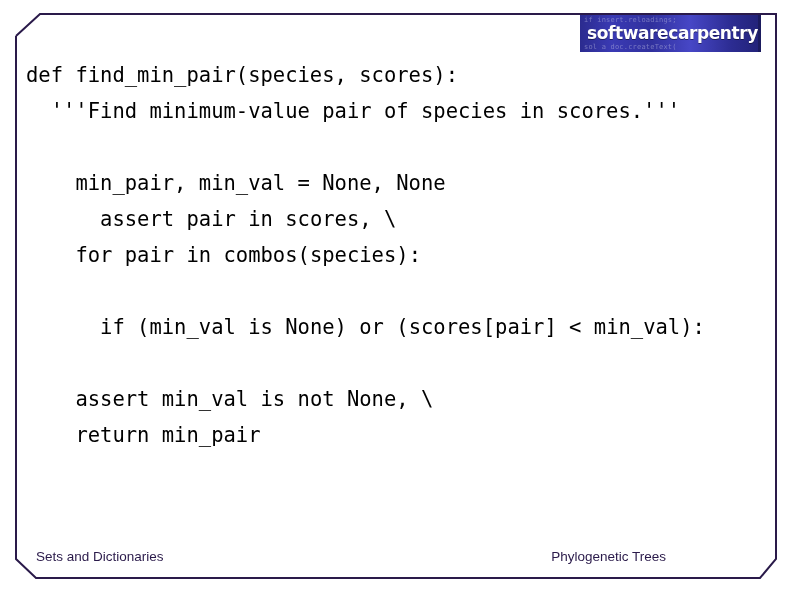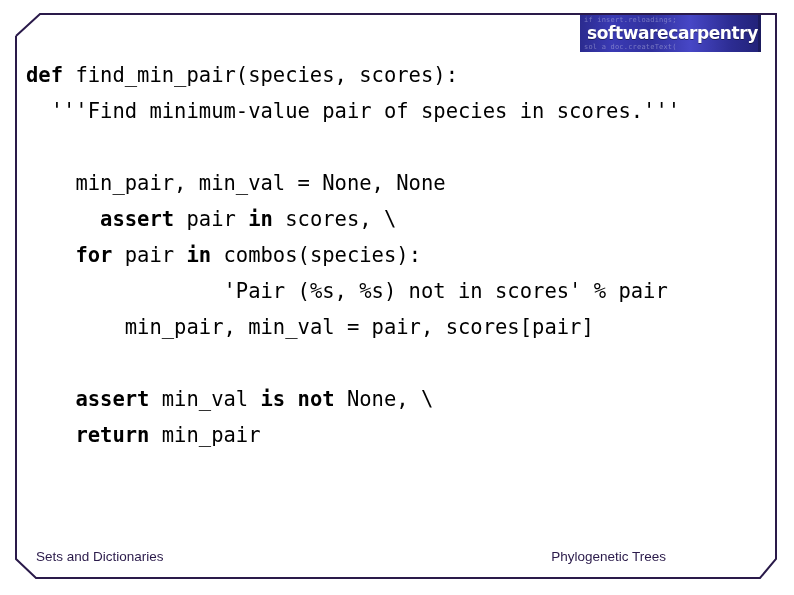--- a/index.html
+++ b/index.html
@@ -98,21 +98,21 @@
     font-size: 20.5px;
     line-height: 36px;
     color: #000000;
     white-space: pre;
     letter-spacing: 0px;
   }
   .code-line.blank {
     height: 36px;
   }
   .kw {
-    font-weight: bold;
+    font-weight: normal;
   }
 
   
   #footer {
     position: absolute;
     left: 0;
     top: 549px;
     width: 694px;
     height: 30px;
   }
@@ -146,22 +146,22 @@
     <div class="ghost ghost-bot">sol a doc.createText(</div>
   </div>
 
   <div id="code">
       <div class="code-line"><span class="kw">def </span><span class="">find_min_pair(species, scores):</span></div>
       <div class="code-line"><span>  </span><span class="">'''Find minimum-value pair of species in scores.'''</span></div>
       <div class="code-line blank"></div>
       <div class="code-line"><span>    </span><span class="">min_pair, min_val = None, None</span></div>
       <div class="code-line"><span>      </span><span class="kw">assert </span><span class="">pair </span><span class="kw">in </span><span class="">scores, \</span></div>
       <div class="code-line"><span>    </span><span class="kw">for </span><span class="">pair </span><span class="kw">in </span><span class="">combos(species):</span></div>
-      <div class="code-line"><span>                </span><span class="">'Pair (%s, %s) not in scores' % pair</span></div>
-      <div class="code-line"><span>        </span><span class="">min_pair, min_val = pair, scores[pair]</span></div>
+      <div class="code-line"><span>                </span></div>
+      <div class="code-line"><span>      </span><span class="kw">if </span><span class="">(min_val </span><span class="kw">is </span><span class="">None) </span><span class="kw">or </span><span class="">(scores[pair] &lt; min_val):</span></div>
       <div class="code-line blank"></div>
       <div class="code-line"><span>    </span><span class="kw">assert </span><span class="">min_val </span><span class="kw">is not </span><span class="">None, \</span></div>
       <div class="code-line"><span>    </span><span class="kw">return </span><span class="">min_pair</span></div>
     </div>
 
   <div id="footer">
     <div class="footer-text" id="footer-left">Sets and Dictionaries</div>
     <div class="footer-text" id="footer-right">Phylogenetic Trees</div>
   </div>
 

